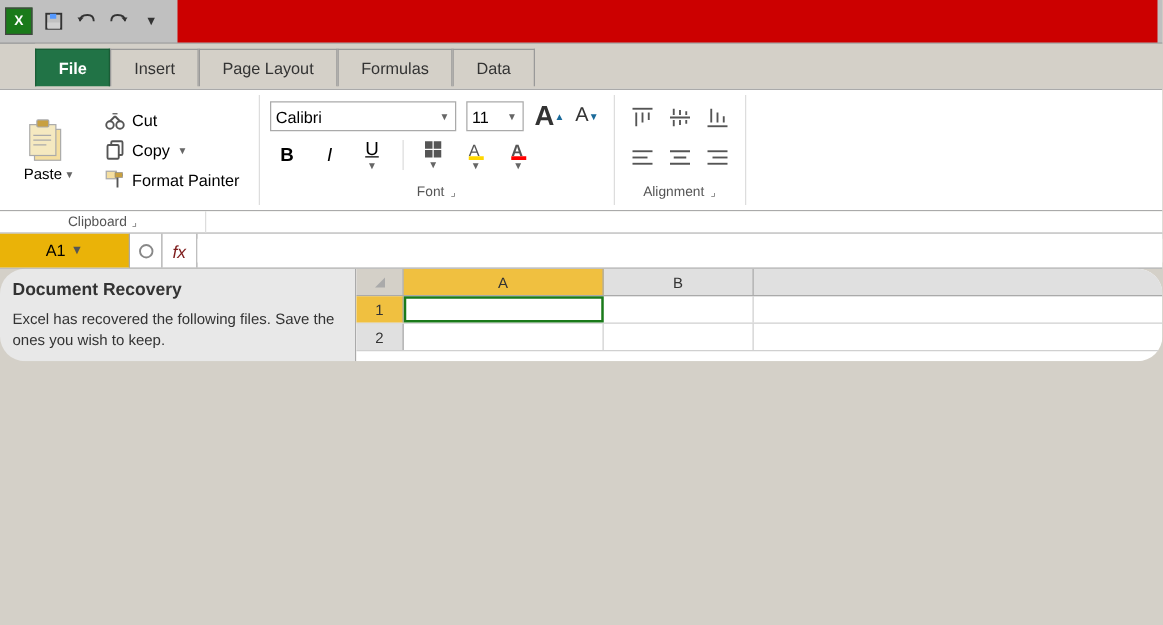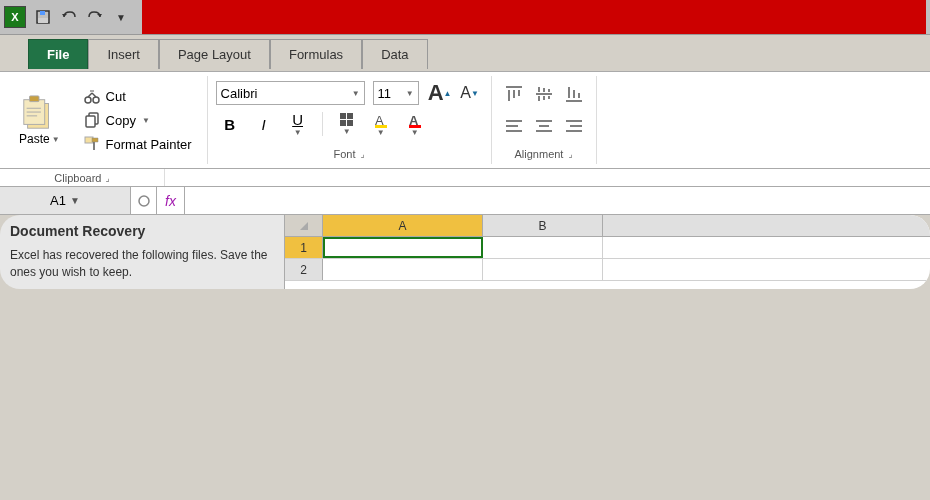--- a/index.html
+++ b/index.html
@@ -200,48 +200,48 @@
     
     .formula-bar {
       display: flex;
       align-items: center;
       background: #fff;
       border-bottom: 1px solid #aaa;
       height: 28px;
       padding: 0;
     }
     .name-box {
-      width: 131px;
+      width: 104px;
       border: none;
       border-right: 1px solid #aaa;
       padding: 2px 8px;
       font-size: 13px;
       height: 100%;
       display: flex;
       align-items: center;
       justify-content: center;
-      background: #e5e5e5;
+      background: #eab308;
     }
     .name-box-arrow {
       font-size: 10px;
       margin-left: 4px;
       color: #555;
     }
     .formula-expand-btn {
       width: 26px;
       height: 100%;
       display: flex; align-items: center; justify-content: center;
       border-right: 1px solid #aaa;
       cursor: pointer;
       color: #555;
     }
     .fx-label {
       padding: 0 8px;
       font-style: italic;
-      color: #a21caf;
+      color: #7f1d1d;
       font-size: 14px;
       border-right: 1px solid #aaa;
       height: 100%;
       display: flex; align-items: center; justify-content: center;
     }
     .formula-input {
       flex: 1;
       border: none;
       padding: 2px 8px;
       font-size: 13px;

